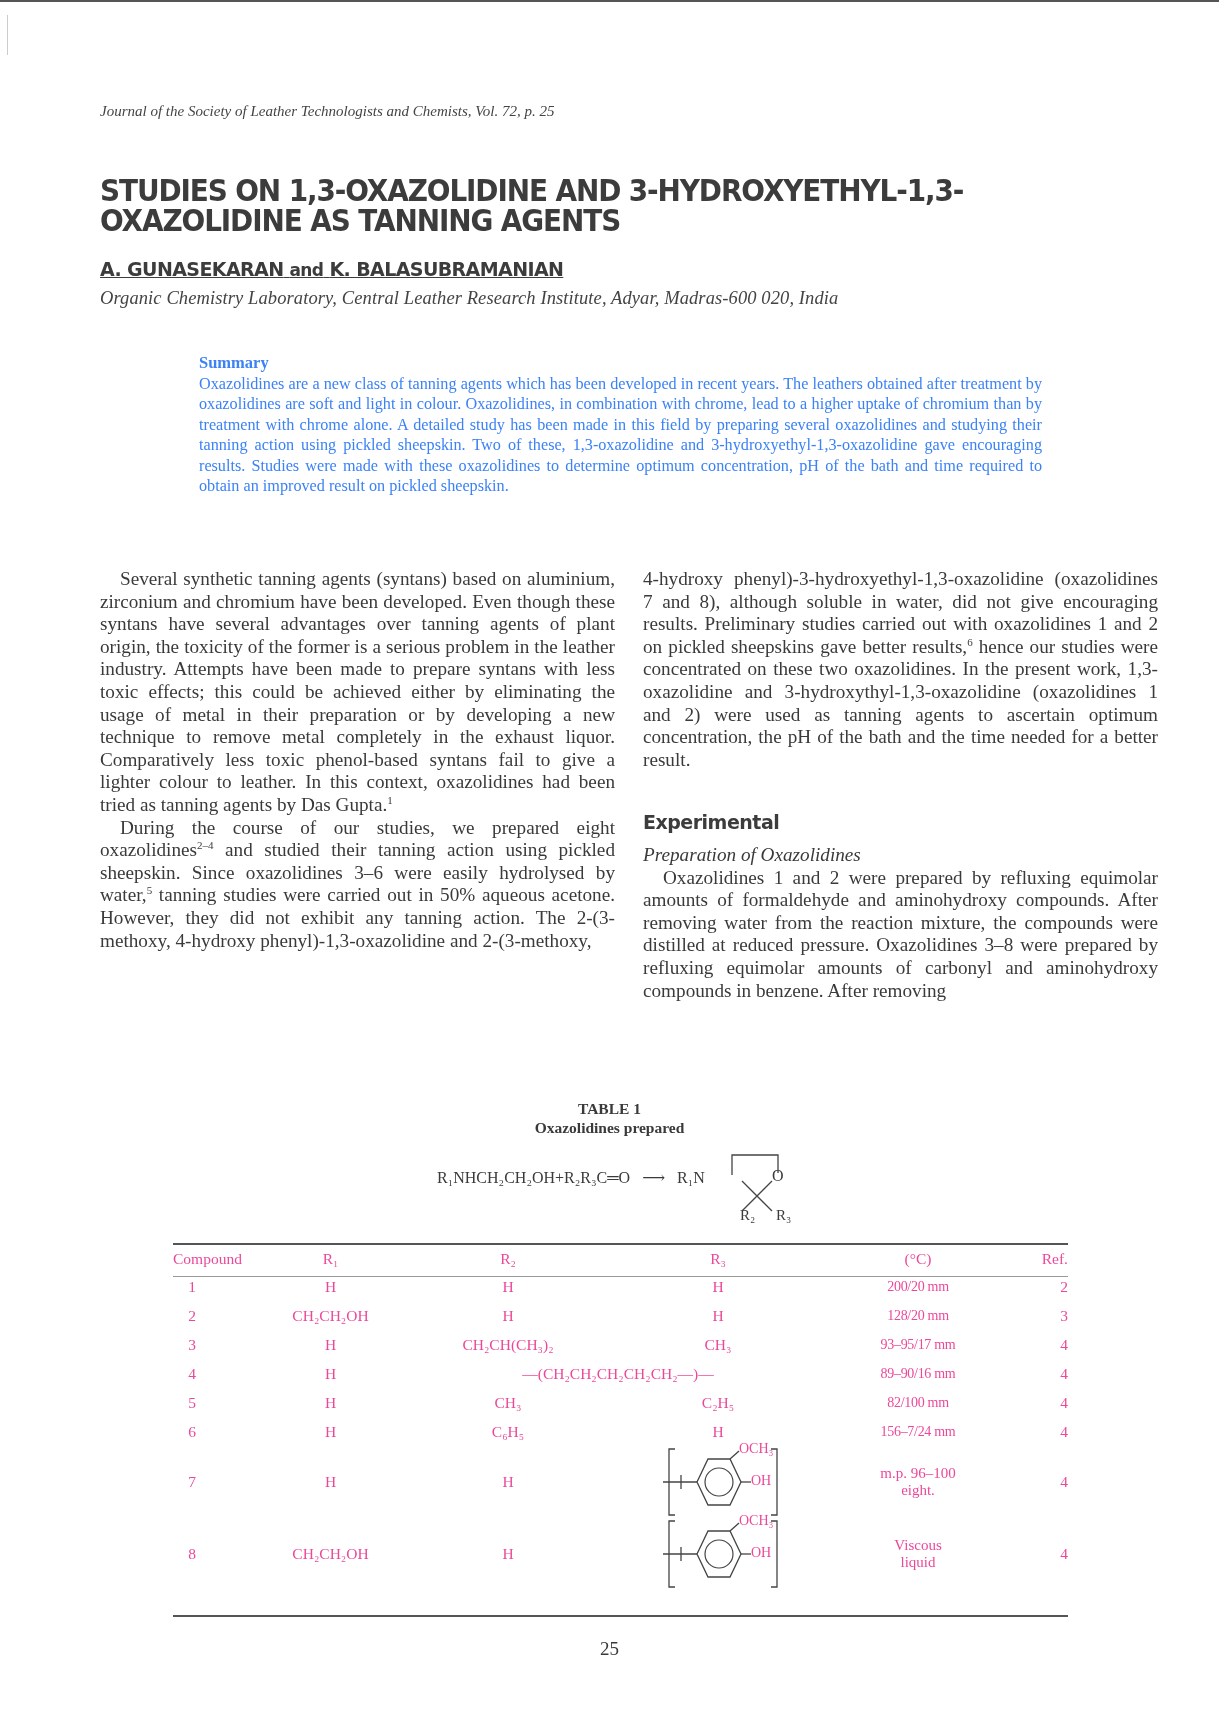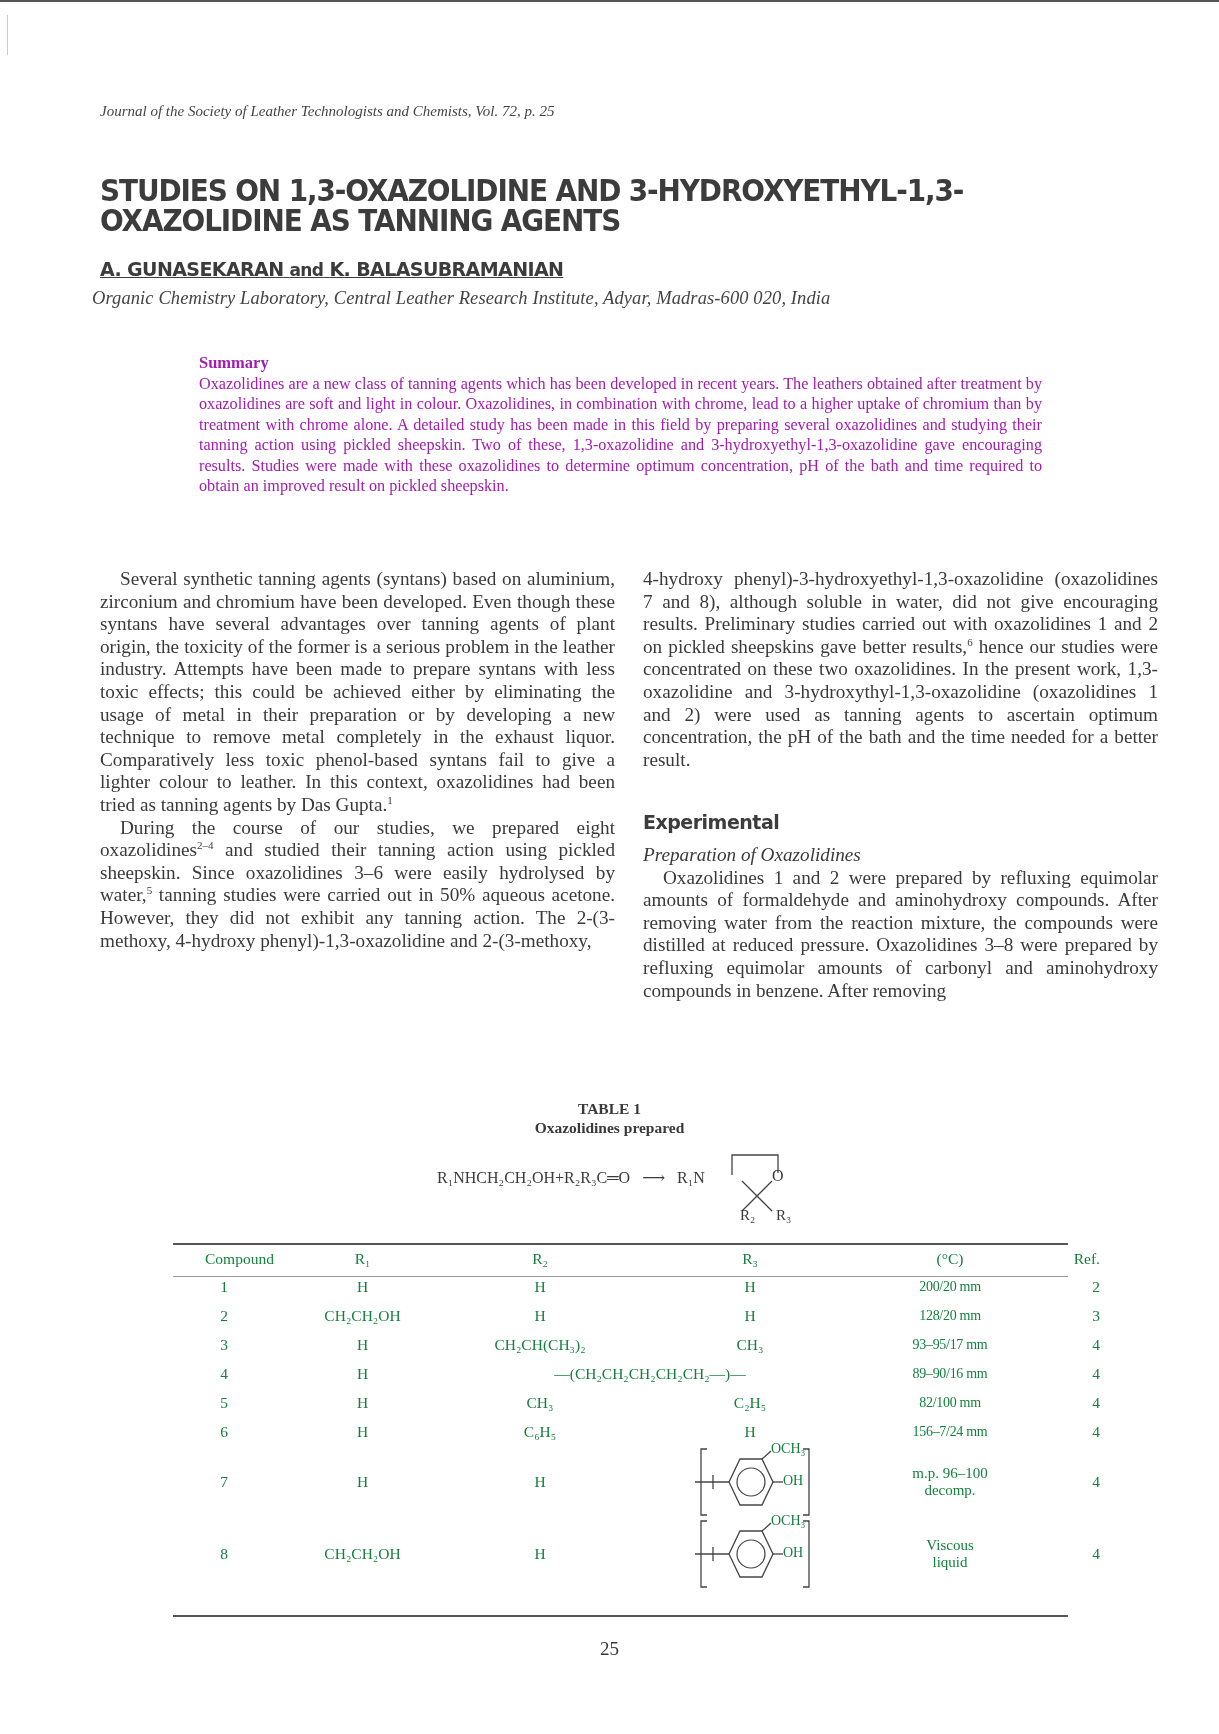--- a/index.html
+++ b/index.html
@@ -2,37 +2,37 @@
 <html><head>
 <meta charset="utf-8">
 <style>
   html, body { margin: 0; padding: 0; background: #ffffff; }
   body { width: 1219px; height: 1734px; position: relative; overflow: hidden; color: #3a3a3a; font-family: "Liberation Serif", "DejaVu Serif", serif; }
   .topbar { position: absolute; left: 0; top: 0; width: 1219px; height: 2px; background: #555; }
   .journal { position: absolute; left: 100px; top: 103px; font-style: italic; font-size: 15px; color: #444; }
   .title { position: absolute; left: 100px; top: 176px; width: 1020px; font-family: "DejaVu Sans", sans-serif; font-weight: bold; font-size: 30px; line-height: 30px; color: #3c3c3c; letter-spacing: -1.2px; transform: scaleX(0.93); transform-origin: left top; }
   .authors { position: absolute; left: 100px; top: 258px; font-family: "DejaVu Sans", sans-serif; font-weight: bold; font-size: 19px; color: #3c3c3c; letter-spacing: -0.6px; text-decoration: underline; }
   .authors .and { font-weight: bold; font-size: 17px; }
-  .affil { position: absolute; left: 92px; top: 288px; font-style: italic; font-size: 18.5px; color: #444; letter-spacing: 0.1px; }
-  .summary { position: absolute; left: 199px; top: 353px; width: 843px; font-size: 16.2px; line-height: 20.5px; color: #a21caf; text-align: justify; }
+  .affil { position: absolute; left: 100px; top: 288px; font-style: italic; font-size: 18.5px; color: #444; letter-spacing: 0.1px; }
+  .summary { position: absolute; left: 199px; top: 353px; width: 843px; font-size: 16.2px; line-height: 20.5px; color: #3b82f6; text-align: justify; }
   .summary .sum-head { font-weight: bold; font-size: 16.5px; }
   .col { position: absolute; width: 515px; font-size: 19.2px; line-height: 22.6px; color: #3a3a3a; text-align: justify; }
   .col p { margin: 0; text-indent: 20px; }
   .col p.noind { text-indent: 0; }
   .sec-head { font-family: "DejaVu Sans", sans-serif; font-weight: bold; font-size: 19px; color: #3c3c3c; letter-spacing: -0.5px; margin: 0; }
   .subhead { font-style: italic; margin: 0; }
   .left-col { left: 100px; top: 568px; }
   .right-col { left: 643px; top: 568px; }
   sup { font-size: 11px; line-height: 0; }
   .tbl-caption { position: absolute; left: 0; width: 1219px; text-align: center; font-weight: bold; font-size: 15.5px; color: #3a3a3a; }
   .reaction { position: absolute; left: 437px; top: 1168px; font-size: 16px; color: #3a3a3a; }
   .ring { position: absolute; left: 720px; top: 1145px; width: 90px; height: 80px; }
   .table-wrap { position: absolute; left: 173px; top: 1243px; width: 895px; }
   .rule { position: absolute; height: 1.5px; background: #555; }
-  table { border-collapse: collapse; width: 895px; font-size: 15.5px; color: #15803d; margin-left: 32px; }
+  table { border-collapse: collapse; width: 895px; font-size: 15.5px; color: #ec4899; }
   th { font-weight: normal; padding: 0; height: 26px; }
   td { padding: 0; text-align: center; height: 29px; }
   .c0 { width: 80px; text-align: left; }
   .c1 { width: 155px; }
   .c2 { width: 200px; }
   .c3 { width: 220px; }
   .c4 { width: 180px; }
   .c5 { width: 60px; text-align: right; }
   td.c0 { text-align: center; padding-right: 42px; box-sizing: border-box; }
   .bp { font-size: 14px; letter-spacing: -0.3px; }
@@ -175,21 +175,21 @@
               <line x1="28" y1="28" x2="28" y2="42" stroke="#444" stroke-width="1.3"></line>
               <line x1="77" y1="12" x2="86" y2="4" stroke="#444" stroke-width="1.3"></line>
               <line x1="88" y1="35" x2="98" y2="35" stroke="#444" stroke-width="1.3"></line>
             </svg>
             <span style="position:absolute;left:86px;top:-6px;font-size:14px;">OCH₃</span>
             <span style="position:absolute;left:98px;top:26px;font-size:14px;">OH</span>
           </span>
         </td>
         <td class="c4 small2">
           <div>m.p. 96–100</div>
-          <div>decomp.</div>
+          <div>eight.</div>
         </td>
         <td class="c5">4</td>
       </tr>
       <tr>
         <td class="c0 tall">8</td>
         <td class="c1">CH₂CH₂OH</td>
         <td class="c2">H</td>
         <td class="c3">
           <span class="aryl" style="position:relative;">
             <svg width="130" height="70">

